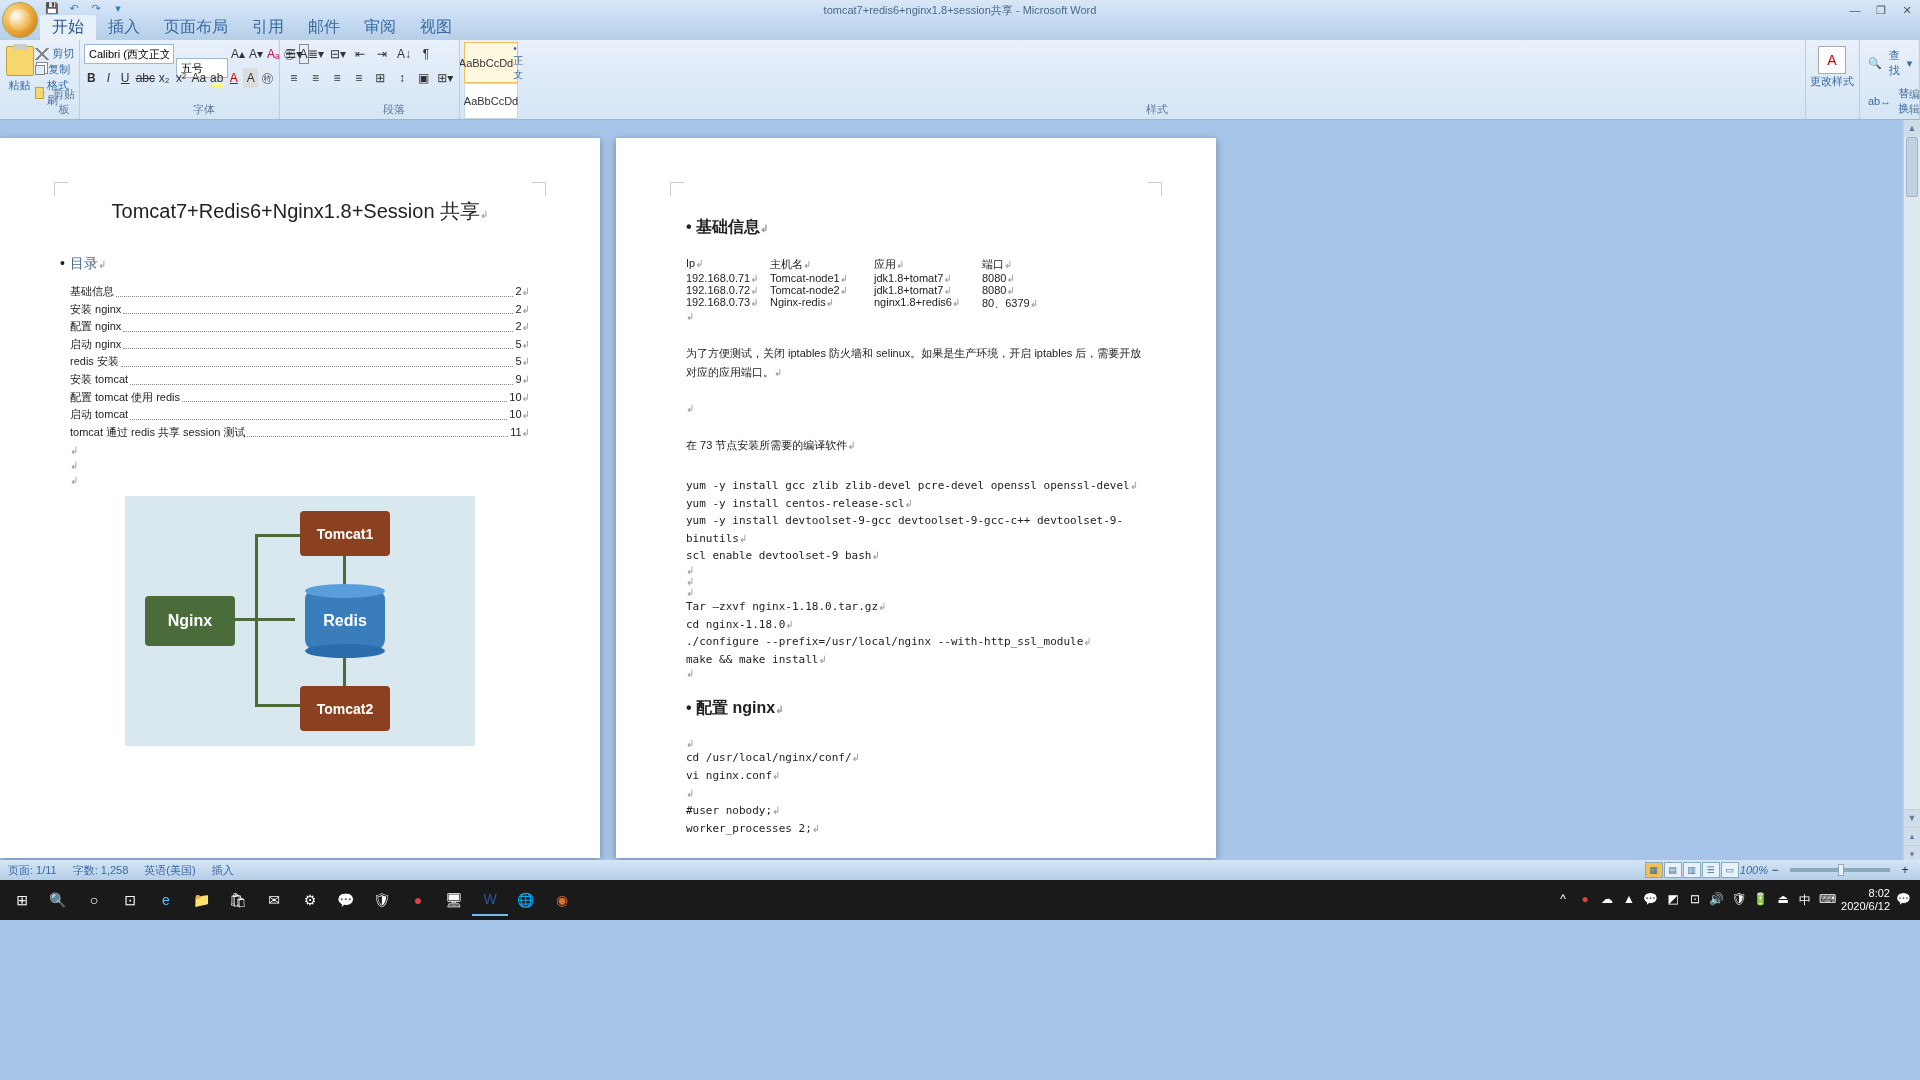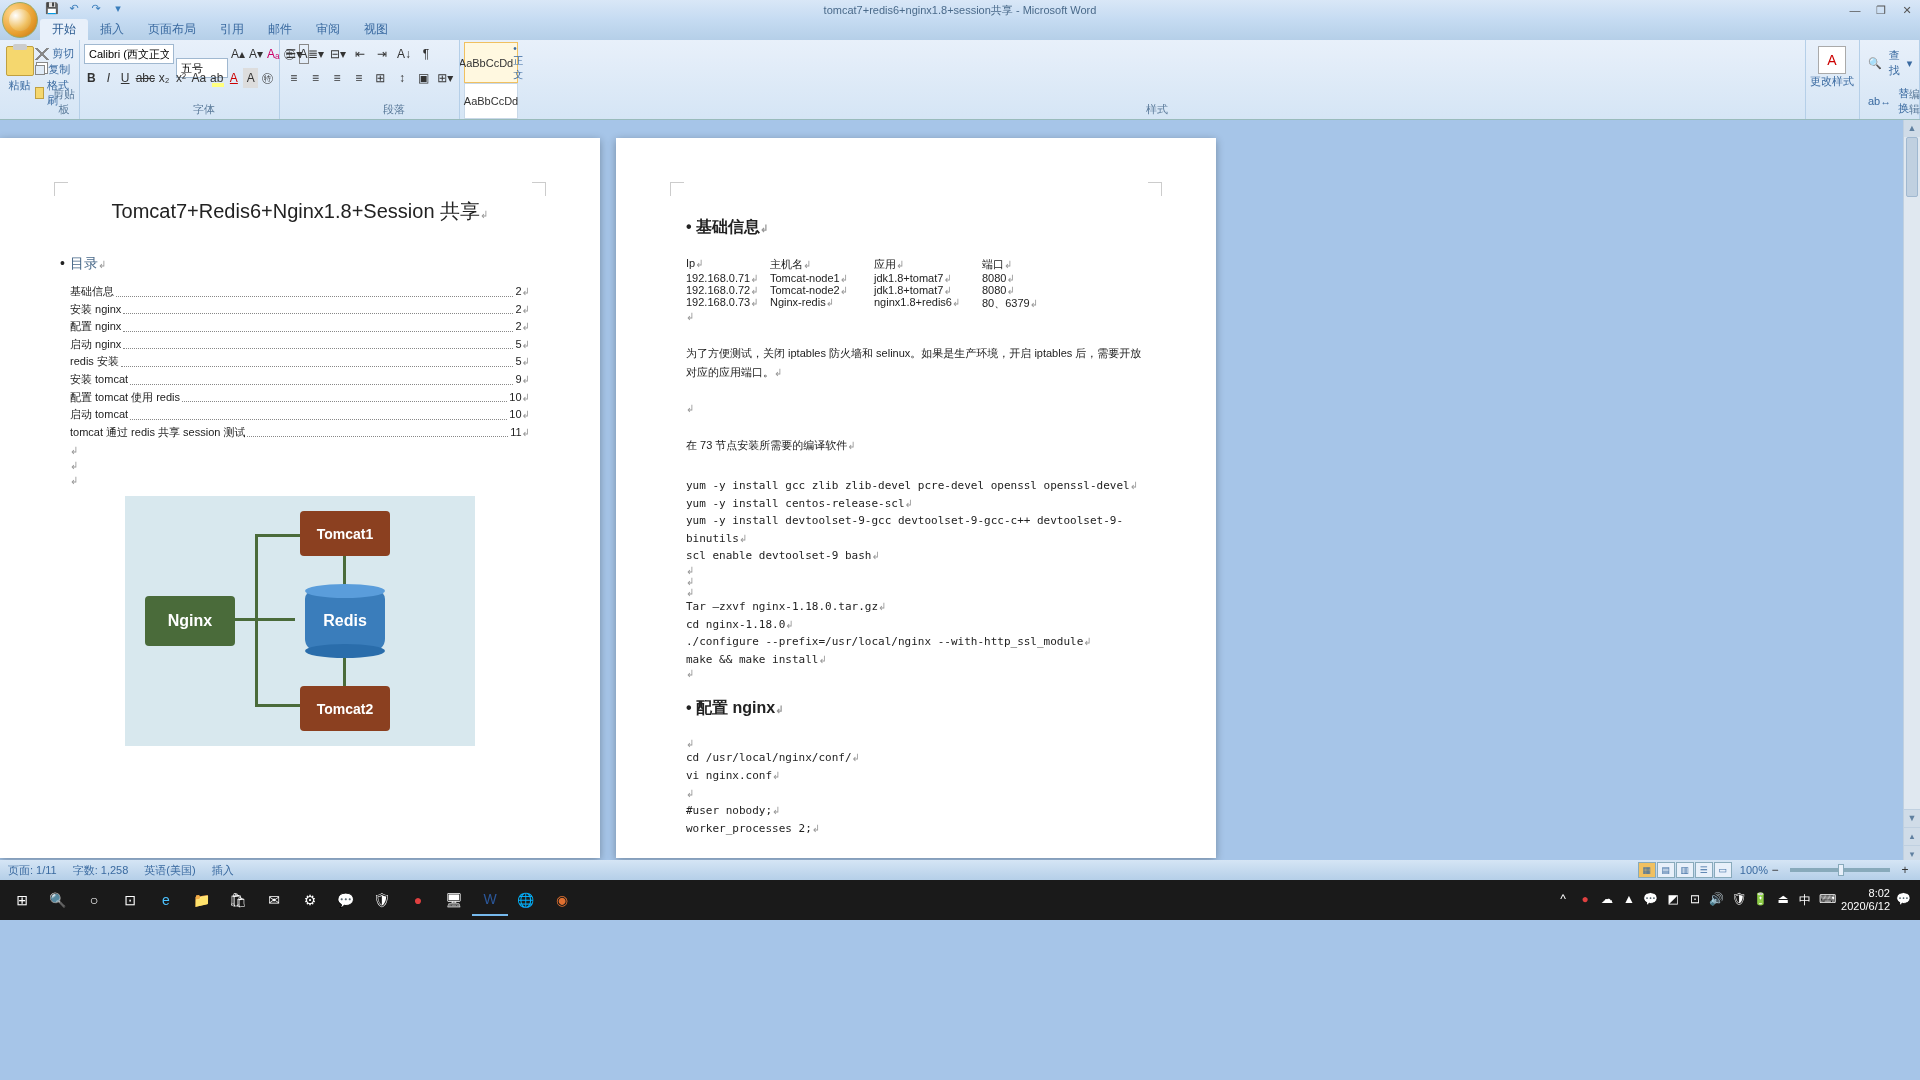--- a/index.html
+++ b/index.html
@@ -9,21 +9,21 @@
 .titlebar { height: 20px; background: linear-gradient(#d9e7f7, #c5dbf2); display: flex; align-items: center; font-size: 11px; color: #333; }
 .office-btn { width: 36px; height: 36px; border-radius: 50%; background: radial-gradient(circle at 30% 30%, #ffd890, #e8a030 60%, #c07010); position: absolute; top: 2px; left: 2px; border: 1px solid #9a6; z-index: 20; display: flex; align-items: center; justify-content: center; cursor: pointer; }
 .office-btn-inner { width: 22px; height: 22px; border-radius: 50%; background: radial-gradient(circle at 30% 30%, #fff, #f0c060 60%, #d09030); }
 .qat { margin-left: 44px; display: flex; gap: 6px; }
 .qat-btn { width: 16px; height: 16px; font-size: 11px; color: #3a7dbb; cursor: pointer; text-align: center; }
 .title-text { position: absolute; left: 50%; transform: translateX(-50%); color: #4a6a8a; font-size: 11px; }
 .winctrl { margin-left: auto; display: flex; }
 .winctrl span { width: 26px; text-align: center; font-size: 11px; cursor: pointer; color: #555; }
 
 
-.ribbon-tabs { height: 20px; background: linear-gradient(#c5dbf2, #b5cfe8); display: flex; align-items: flex-end; font-size: 12px; padding-left: 40px; }
+.ribbon-tabs { height: 20px; background: linear-gradient(#c5dbf2, #b5cfe8); display: flex; align-items: flex-end; font-size: 16px; padding-left: 40px; }
 .ribbon-tab { padding: 2px 12px; cursor: pointer; color: #3a6aa0; }
 .ribbon-tab.active { background: #e8f0fa; border-radius: 3px 3px 0 0; color: #2a5a90; }
 
 
 .ribbon { height: 80px; background: linear-gradient(#e8f0fa, #d5e5f5); border-bottom: 1px solid #9bb; display: flex; }
 .ribbon-group { border-right: 1px solid #b5cfe8; padding: 2px 4px; display: flex; flex-direction: column; position: relative; }
 .ribbon-group-label { position: absolute; bottom: 2px; left: 12px; right: 0; text-align: center; font-size: 11px; color: #5a7a9a; padding-left: 37px; }
 .clip-group { width: 80px; flex-direction: row; }
 .paste-btn { width: 36px; display: flex; flex-direction: column; align-items: center; gap: 2px; padding-top: 4px; cursor: pointer; }
 .paste-icon { width: 28px; height: 30px; background: #f5d76e; border: 1px solid #c0a040; border-radius: 2px; position: relative; }
@@ -397,21 +397,21 @@
   <span class="sect">字数: 1,258</span>
   <span class="sect">英语(美国)</span>
   <span class="sect">插入</span>
   <div class="view-btns">
     <span class="vb sel">▦</span>
     <span class="vb">▤</span>
     <span class="vb">▥</span>
     <span class="vb">☰</span>
     <span class="vb">▭</span>
   </div>
-  <span style="margin-left:8px;">100%</span>
+  <span style="margin-left:1px;font-style:italic;">100%</span>
   <span class="sq-btn" style="width:14px;">−</span>
   <div class="zoom-slider">
       <div class="zoom-thumb"></div>
     </div>
   <span class="sq-btn" style="width:14px;">+</span>
 </div>
 
 <div class="taskbar">
   <div class="task-btn">⊞</div>
   <div class="task-btn">🔍</div>

